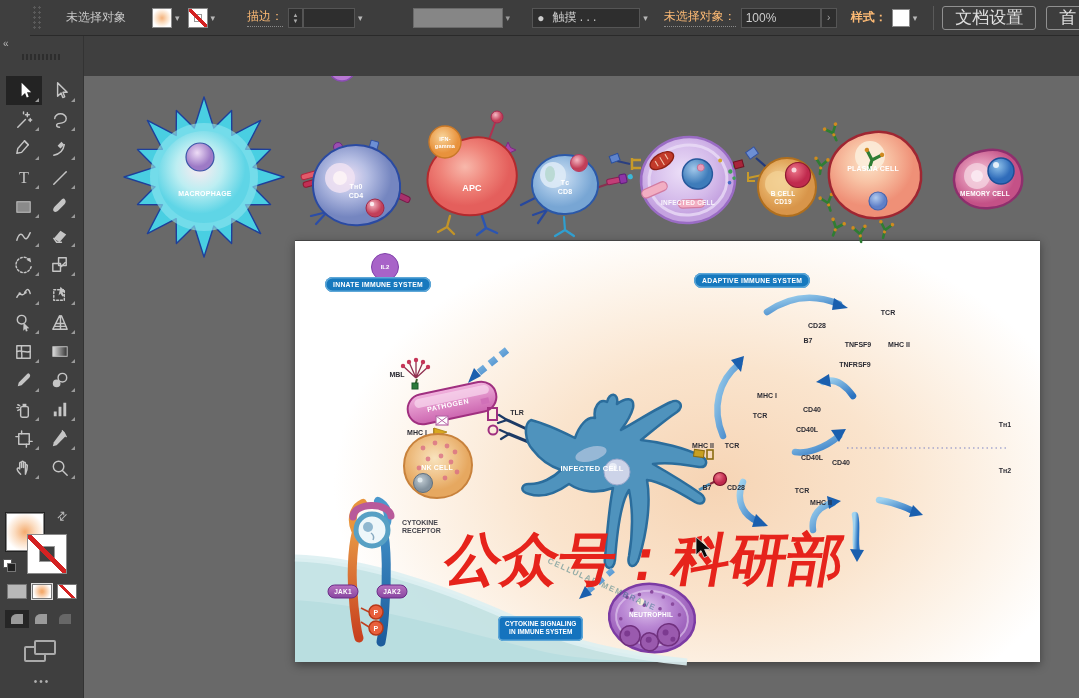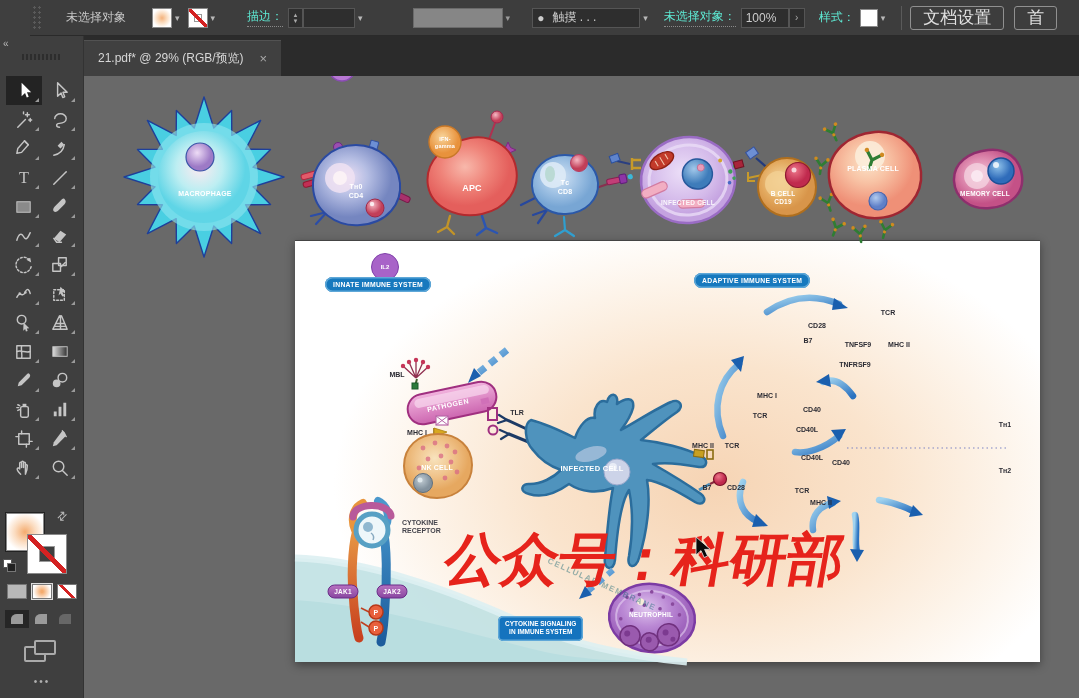--- a/index.html
+++ b/index.html
@@ -12,21 +12,21 @@
   .cbar .grip{width:10px;height:26px;margin-left:2px;
         background:radial-gradient(circle,#5a5a5a 1px,transparent 1.4px);background-size:5px 5px;}
   .cbar .stat{color:#c8c8c8;margin:0 26px 0 24px;white-space:nowrap;}
   .sw{width:20px;height:20px;border:1px solid #8a8a8a;background:#fff;position:relative;flex:none;}
   .sw.fillsw{background:radial-gradient(circle at 50% 50%,#f4b27c 0%,#fbdfc4 40%,#fff 75%);}
   .sw.nonesw:after{content:"";position:absolute;inset:0;
         background:linear-gradient(45deg,transparent 44%,#d42222 44%,#d42222 56%,transparent 56%);}
   .sw.nonesw .hole{position:absolute;left:5px;top:5px;width:8px;height:8px;border:1px solid #999;background:#fff;}
   .chev{color:#b8b8b8;font-size:9px;margin:0 8px 0 3px;flex:none;}
   .chev.dim{color:#9a9a9a;}
-  .lbl{color:#5eead4;white-space:nowrap;border-bottom:1px dotted #8a8a8a;padding-bottom:1px;margin-right:5px;}
+  .lbl{color:#fdba74;white-space:nowrap;border-bottom:1px dotted #8a8a8a;padding-bottom:1px;margin-right:5px;}
   .stepper{width:15px;height:20px;background:#2e2e2e;border:1px solid #555;display:flex;flex-direction:column;
         align-items:center;justify-content:center;font-size:6px;color:#aaa;line-height:1;flex:none;}
   .dbox{height:20px;background:#2e2e2e;border:1px solid #555;display:flex;align-items:center;
         padding:0 4px;color:#ccc;flex:none;}
   .brushbox{width:90px;height:20px;background:#868686;border:1px solid #6a6a6a;margin-left:42px;flex:none;}
   .arrbtn{width:16px;height:20px;background:#2e2e2e;border:1px solid #555;color:#aaa;display:flex;
         align-items:center;justify-content:center;font-size:10px;flex:none;}
   .vdiv{width:1px;height:24px;background:#5a5a5a;margin:0 8px;flex:none;}
   .btn{height:24px;border:1px solid #909090;border-radius:3px;color:#e0e0e0;display:flex;align-items:center;
         padding:0 12px;white-space:nowrap;flex:none;background:transparent;font-size:17px;}
@@ -120,36 +120,30 @@
     <span class="dbox" style="width:52px;"></span>
     <span class="chev">▾</span>
     <span class="brushbox"></span>
     <span class="chev dim">▾</span>
     <span class="dbox" style="width:108px;margin-left:14px;gap:8px;">
       <span>●</span>
       <span>触摸 . . .</span>
     </span>
     <span class="chev">▾</span>
     <span class="lbl" style="margin-left:8px;">未选择对象：</span>
-    <span class="dbox" style="width:48px;">100%</span>
+    <span class="dbox" style="width:80px;">100%</span>
     <span class="arrbtn">›</span>
-    <span class="lbl" style="margin-left:14px;border-bottom:none;">样式：</span>
+    <span class="lbl" style="margin-left:14px;border-bottom:none;font-weight:bold;">样式：</span>
     <span class="sw" style="width:18px;height:18px;"></span>
     <span class="chev">▾</span>
     <span class="vdiv"></span>
     <span class="btn">文档设置</span>
     <span class="btn" style="margin-left:10px;">首</span>
   </div>
 
-  <div class="tabbar">
-    <div class="tab">
-      <span>21.pdf* @ 29% (RGB/预览)</span>
-      <span class="x">×</span>
-    </div>
-  </div>
 
   <div class="tbar">
     <div class="collapse">«</div>
     <div class="griph"></div>
     <div class="toolgrid">
         <div class="tool active">
           <svg viewBox="0 0 23 23">
             <path d="M9 3 L9 17 L12.6 13.6 L14.4 18.4 L16.4 17.6 L14.6 12.9 L19 12.9 Z" fill="#c5c5c5"></path>
           </svg>
         </div>

